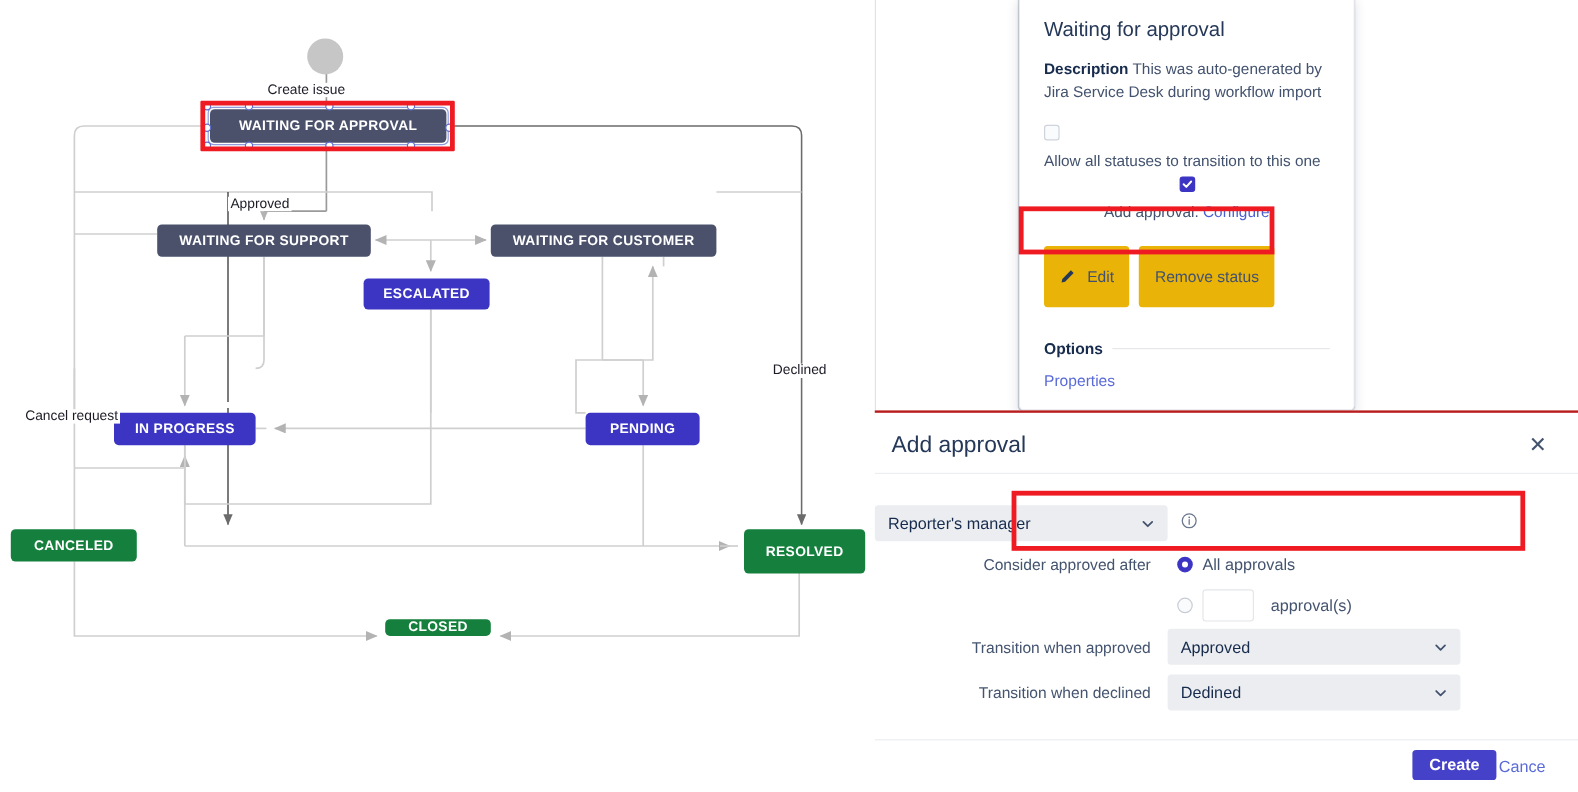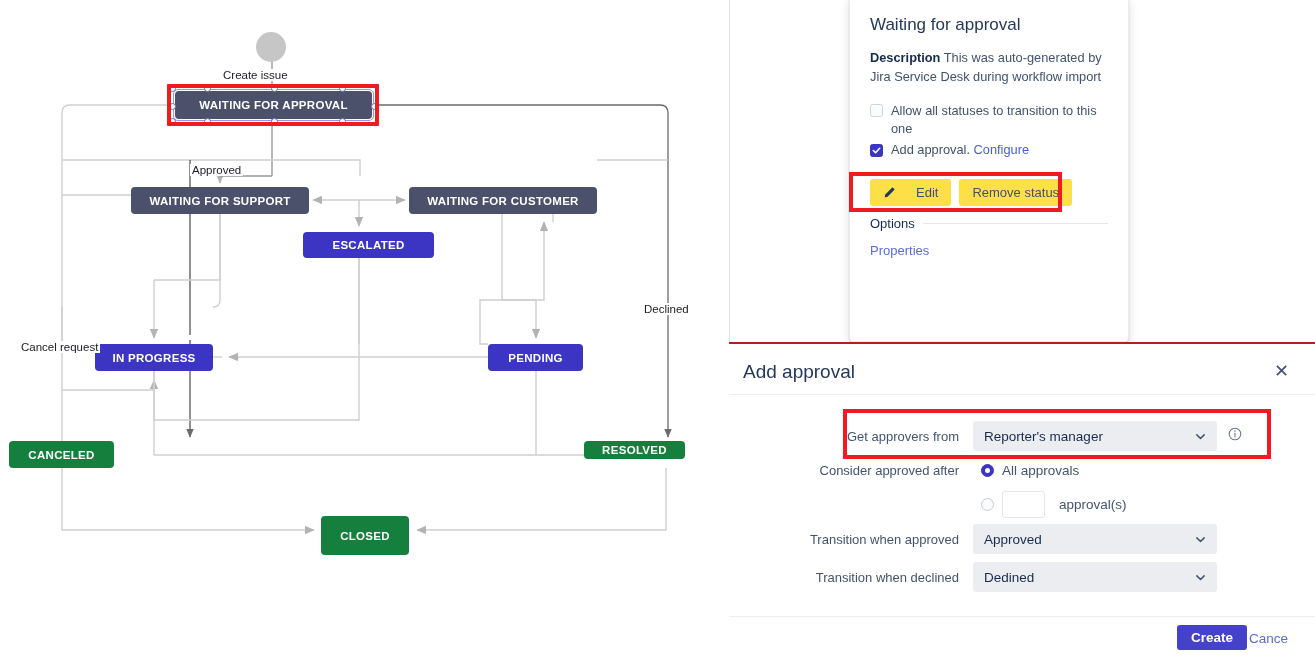--- a/index.html
+++ b/index.html
@@ -88,46 +88,46 @@
   #status-popup h2 {
     margin:0 0 14px 0;
     font-size:17px; font-weight:400; color:#253858;
   }
   .desc {
     margin:0 0 16px 0;
     font-size:12.8px; line-height:1.45; color:#42526e;
   }
   .desc b { color:#172b4d; font-weight:bold; }
 
-  .cb-row { display:flex; align-items:flex-start; gap:8px; margin-bottom:4px; }
+  .cb-row { display:flex; align-items:flex-start; gap:8px; margin-bottom:4px;flex-direction:column; }
   .cb-box {
     width:13px; height:13px; margin-top:2px; flex:none;
     border:1.5px solid #cfd4dc; border-radius:2.5px; background:#fafbfc;
   }
   .cb-box.checked {
     background:#3c35c4; border-color:#3c35c4;
     display:flex; align-items:center; justify-content:center;
   }
   .cb-box.checked svg { display:block; }
   .cb-label { font-size:12.8px; color:#42526e; line-height:1.38; }
   .cb-label .lnk { color:#4b5fd4; }
 
   #approval-cb-row { align-items:center; margin-bottom:0; }
   #approval-cb-row .cb-box { margin-top:0; }
 
   .btn-row { display:flex; gap:8px; margin-top:20px; }
   .btn-grey {
-    background:#fde047; border:none; border-radius:3px;
-    padding:6px 13px; font-size:13px; color:#42526e;
+    background:#eab308; border:none; border-radius:3px;
+    padding:18px 13px; font-size:13px; color:#42526e;
     font-family:"Liberation Sans", sans-serif; cursor:pointer;
-    display:flex; align-items:center; gap:20px;
+    display:flex; align-items:center; gap:10px;
   }
   .opt-head {
     display:flex; align-items:center; gap:8px;
-    margin-top:10px; font-size:13px; font-weight:normal; color:#172b4d;
+    margin-top:27px; font-size:13px; font-weight:bold; color:#172b4d;
   }
   .opt-head .rule { flex:1; height:1px; background:#e6e7ea; }
   #properties-link {
     display:block; margin-top:12px;
     font-size:13px; color:#5a6bd8; text-decoration:none; cursor:pointer;
   }
 
   
   #add-approval-dialog {
     position:absolute; left:729px; top:342px; width:586px; height:318px;
@@ -281,36 +281,36 @@
 
   <div class="node dark" style="left:175px; top:91px;  width:197px; height:28px;">
       <span>WAITING FOR APPROVAL</span>
     </div>
   <div class="node dark" style="left:131px; top:187px; width:178px; height:27px;">
       <span>WAITING FOR SUPPORT</span>
     </div>
   <div class="node dark" style="left:409px; top:187px; width:188px; height:27px;">
       <span>WAITING FOR CUSTOMER</span>
     </div>
-  <div class="node blue" style="left:303px; top:232px; width:131px; height:26px;">
+  <div class="node blue" style="left:303px; top:232px; width:105px; height:26px;">
       <span>ESCALATED</span>
     </div>
   <div class="node blue" style="left:95px;  top:344px; width:118px; height:27px;">
       <span>IN PROGRESS</span>
     </div>
   <div class="node blue" style="left:488px; top:344px; width:95px;  height:27px;">
       <span>PENDING</span>
     </div>
   <div class="node green" style="left:9px;   top:441px; width:105px; height:27px;">
       <span>CANCELED</span>
     </div>
-  <div class="node green" style="left:584px; top:441px; width:101px; height:18px;">
+  <div class="node green" style="left:620px; top:441px; width:101px; height:37px;">
       <span>RESOLVED</span>
     </div>
-  <div class="node green" style="left:321px; top:516px; width:88px;  height:39px;">
+  <div class="node green" style="left:321px; top:516px; width:88px;  height:14px;">
       <span>CLOSED</span>
     </div>
 
   <div class="sel-wrap" style="left:173px; top:89px; width:201px; height:32px;">
     <div class="sel-box"></div>
     <div class="handle" style="left:-4px; top:-4px;"></div>
     <div class="handle" style="left:31px; top:-4px;"></div>
     <div class="handle" style="left:98px; top:-4px;"></div>
     <div class="handle" style="left:166px; top:-4px;"></div>
     <div class="handle" style="left:-4px; top:14px;"></div>
@@ -376,21 +376,20 @@
 </div>
 
 <div id="hl-approval-checkbox"></div>
 
 <div id="add-approval-dialog">
   <div id="dialog-title">Add approval</div>
   <div id="dialog-close">✕</div>
   <div id="dialog-header-rule"></div>
 
   <div class="form-row" style="left:0px; top:77px;">
-    <div class="form-label">Get approvers from</div>
     <div class="select-ctrl">
       <span>Reporter's manager</span>
       <svg class="chev" width="13" height="13" viewBox="0 0 16 16">
           <path d="M3.5,6 L8,10.5 L12.5,6" stroke="#42526e" stroke-width="1.8" fill="none" stroke-linecap="round" stroke-linejoin="round"></path>
         </svg>
     </div>
     <span id="info-icon">
       <svg width="14" height="14" viewBox="0 0 16 16">
           <circle cx="8" cy="8" r="6.6" stroke="#6b778c" stroke-width="1.2" fill="none"></circle>
           <circle cx="8" cy="4.7" r="0.85" fill="#6b778c"></circle>

